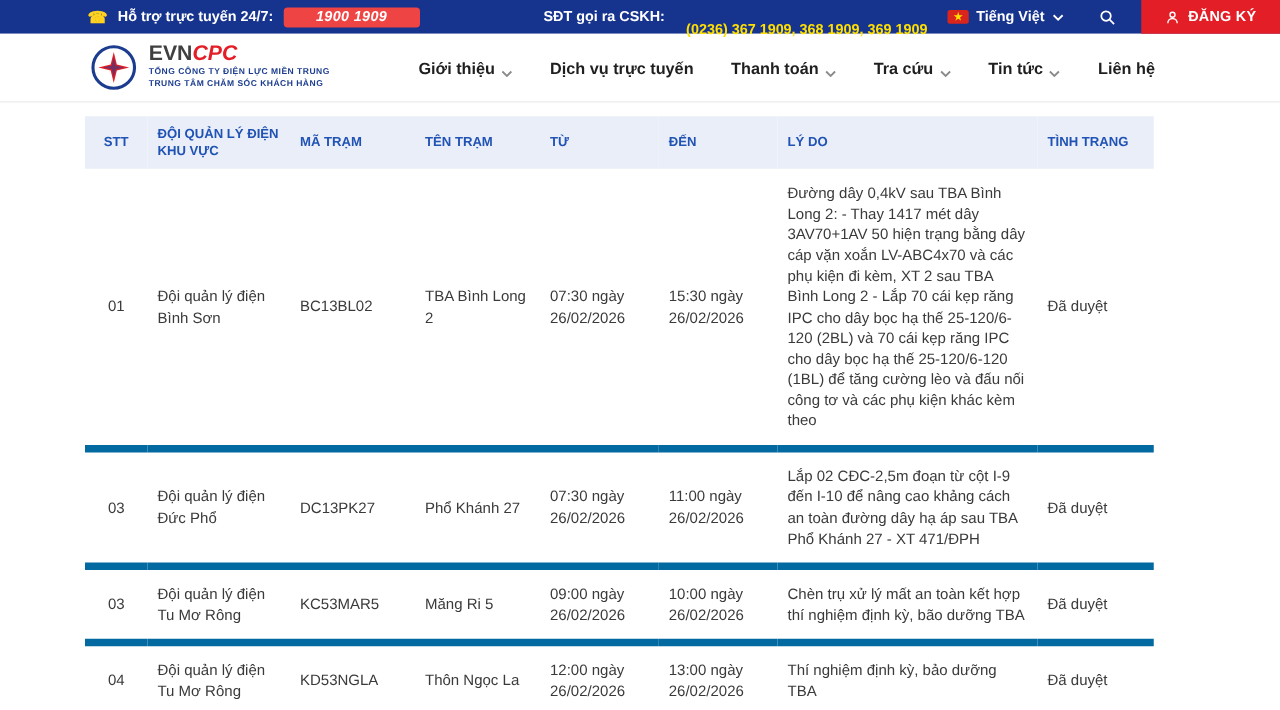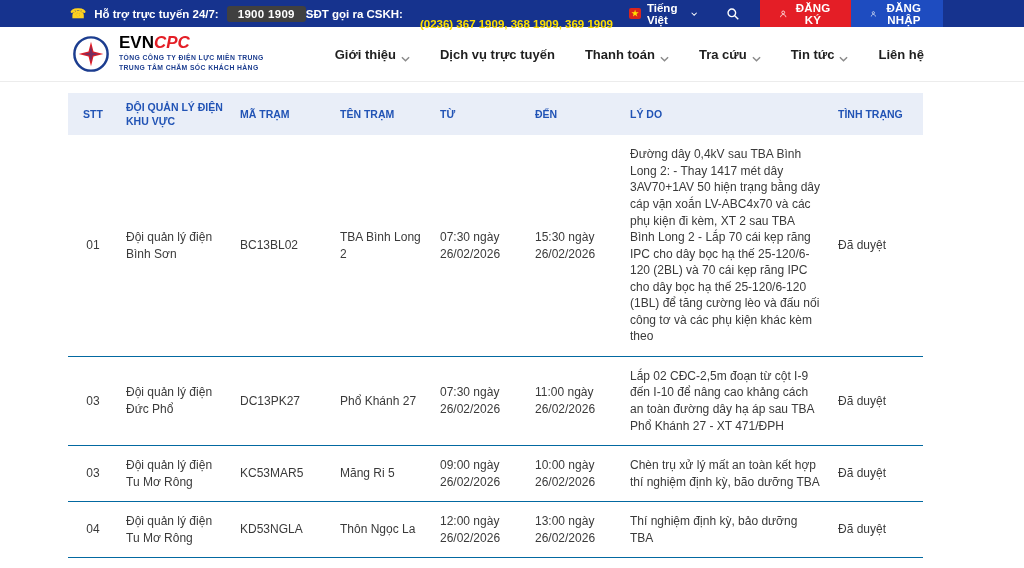--- a/index.html
+++ b/index.html
@@ -4,55 +4,55 @@
 <style>
   * { box-sizing: border-box; margin: 0; padding: 0; }
   html,body { width:1024px; height:568px; background:#fff; overflow:hidden;
     font-family:"Liberation Sans", sans-serif; }
 
   
   .topbar { height:27px; background:#16338e; display:flex; align-items:stretch;
     color:#fff; font-size:11.5px; font-weight:bold; }
   .topbar-left { display:flex; align-items:center; gap:8px; padding-left:70px; white-space:nowrap; }
   .phone-glyph { color:#ffd21f; font-size:13px; }
-  .hotline-badge { background:#404040; color:#fff; border-radius:3px;
-    padding:2px 11px; font-size:11.5px; letter-spacing:.3px; }
+  .hotline-badge { background:#ef4444; color:#fff; border-radius:3px;
+    padding:2px 26px; font-size:11.5px; letter-spacing:.3px;font-style:italic; }
   .topbar-right { margin-left:auto; display:flex; align-items:stretch; }
   .cskh { display:flex; align-items:center; gap:17px; white-space:nowrap; }
   .cskh-numbers { color:#ffe000;margin-top:20px; }
   .lang { display:flex; align-items:center; gap:6px; margin:0 14px 0 16px; cursor:pointer; }
   .flag { width:17px; height:11px; background:#da251d; border-radius:2px;
     display:flex; align-items:center; justify-content:center; color:#ffe000; font-size:8px; line-height:1; }
   .chev { display:inline-block; }
   .search-btn { display:flex; align-items:center; padding:0 14px; cursor:pointer; }
   .auth-btn { display:flex; align-items:center; gap:7px; padding:12px 19px;
     font-size:11.5px; font-weight:bold; letter-spacing:.2px; cursor:pointer; border:none; color:#fff; }
   .auth-register { background:#e41e26; margin-left:6px; }
   .auth-login { background:#1e4cc0; margin-right:100px; }
 
   
   .header { height:55px; background:#fff; display:flex; align-items:center;
     border-bottom:1px solid #ececec; padding:0 100px 0 72px; }
   .brand { display:flex; align-items:center; gap:9px; }
   .brand-text .brand-line1 { font-size:17px; font-weight:800; line-height:1.1; }
-  .brand-evn { color:#000000;margin-top:48px; }
+  .brand-evn { color:#404040;margin-top:48px; }
   .brand-cpc { color:#e41e26; font-style:italic; }
   .org { font-size:6.8px; font-weight:bold; color:#1c3d8f; letter-spacing:.4px; line-height:1.5; }
   .nav { margin-left:auto; display:flex; align-items:center; gap:30px; }
   .nav-item { display:flex; align-items:flex-end; gap:5px; font-size:13px; font-weight:bold;
     color:#1f1f1f; cursor:pointer; white-space:nowrap; }
 
   
   .content { padding-top:11px; }
   table.outage { width:855px; margin-left:68px; border-collapse:collapse; table-layout:fixed; }
   table.outage th { background:#e9eef8; color:#2153b5; font-size:10.5px; font-weight:bold;
     text-align:left; padding:7px 8px; line-height:1.35; vertical-align:middle; }
   table.outage th.c-stt, table.outage td.c-stt { text-align:center; }
   table.outage td { font-size:12px; color:#3a3a3a; padding:11px 8px; line-height:1.38;
-    vertical-align:middle; border-bottom:1px solid #0369a1; }
+    vertical-align:middle; border-bottom:6px solid #0369a1; }
   .c-stt { width:50px; } .c-doi { width:114px; } .c-ma { width:100px; }
   .c-ten { width:100px;margin-left:44px; } .c-tu { width:95px; } .c-den { width:95px; }
   .c-lydo { width:208px; } .c-tt { width:93px; }
 </style>
 </head>
 <body>
 
 <div class="topbar">
   <div class="topbar-left">
     <span class="phone-glyph">☎</span>
@@ -76,27 +76,20 @@
           <circle cx="10" cy="10" r="6.5" fill="none" stroke="#fff" stroke-width="2.4"></circle>
           <line x1="15" y1="15" x2="21" y2="21" stroke="#fff" stroke-width="2.4"></line>
         </svg>
     </div>
     <button class="auth-btn auth-register">
       <svg width="12" height="12" viewBox="0 0 24 24" fill="none" stroke="#fff" stroke-width="2.2">
           <circle cx="12" cy="7.5" r="4"></circle>
           <path d="M4.5 21c0-4.2 3.3-7.5 7.5-7.5s7.5 3.3 7.5 7.5"></path>
         </svg>
       <span>ĐĂNG KÝ</span>
-    </button>
-    <button class="auth-btn auth-login">
-      <svg width="12" height="12" viewBox="0 0 24 24" fill="none" stroke="#fff" stroke-width="2.2">
-          <circle cx="12" cy="7.5" r="4"></circle>
-          <path d="M4.5 21c0-4.2 3.3-7.5 7.5-7.5s7.5 3.3 7.5 7.5"></path>
-        </svg>
-      <span>ĐĂNG NHẬP</span>
     </button>
   </div>
 </div>
 
 <div class="header">
   <div class="brand">
     <svg width="38" height="38" viewBox="0 0 40 40">
       <circle cx="20" cy="20" r="17.5" fill="#fff" stroke="#1c3d8f" stroke-width="2.6"></circle>
       <path d="M20 7 L22.6 17.4 L33 20 L22.6 22.6 L20 33 L17.4 22.6 L7 20 L17.4 17.4 Z" fill="#e41e26"></path>
       <path d="M20 11 L21.6 18.4 L29 20 L21.6 21.6 L20 29 L18.4 21.6 L11 20 L18.4 18.4 Z" fill="#1c3d8f" opacity="0.55"></path>

